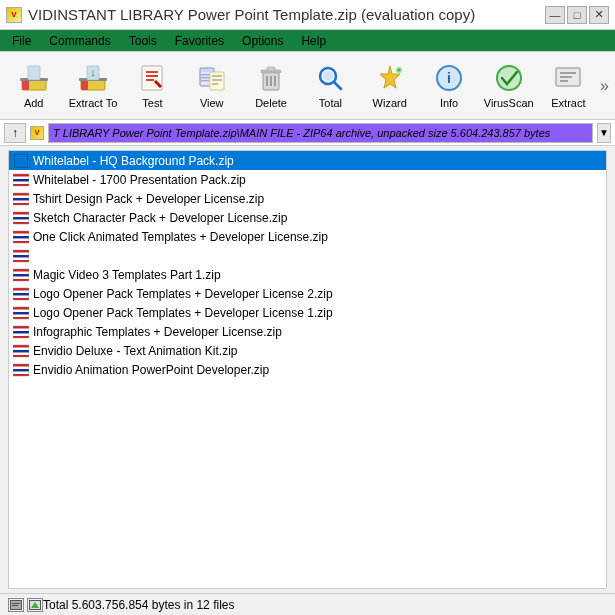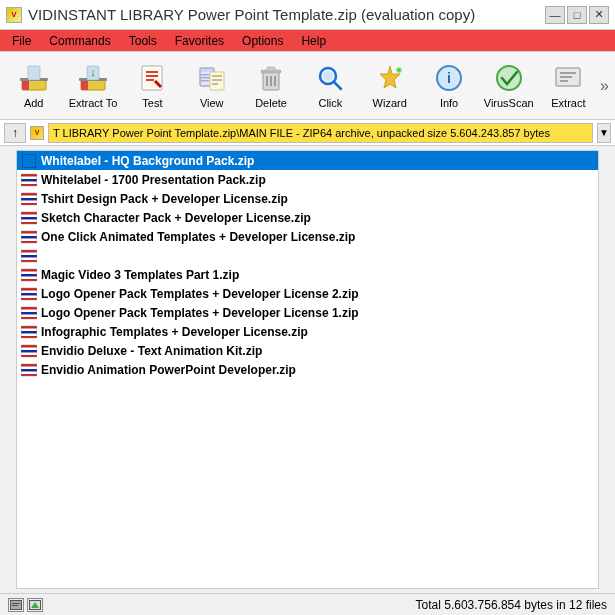--- a/index.html
+++ b/index.html
@@ -55,21 +55,21 @@
       cursor: pointer;
       font-size: 11px;
       display: flex;
       align-items: center;
       justify-content: center;
       color: #333;
     }
 
     
     .menu-bar {
-      background: #ef4444;
+      background: #15803d;
       display: flex;
       align-items: center;
       padding: 2px 4px;
       height: 22px;
       border-bottom: 1px solid #ccc;
       gap: 2px;
     }
     .menu-item {
       padding: 2px 8px;
       font-size: 12px;
@@ -130,29 +130,30 @@
       border: 1px solid #bbb;
       background: #e8e8e8;
       cursor: pointer;
       display: flex;
       align-items: center;
       justify-content: center;
       font-size: 12px;
     }
     .addr-path {
       flex: 1;
-      background: #fde047;
+      background: #8b5cf6;
       border: 1px solid #bbb;
       height: 20px;
       display: flex;
       align-items: center;
       padding: 0 4px;
       font-size: 11px;
       color: #000;
       gap: 4px;
+      font-style: italic;
     }
     .addr-path-icon {
       width: 14px;
       height: 14px;
       background: linear-gradient(135deg, #e8c200, #f5e060);
       border: 1px solid #aaa;
       display: flex;
       align-items: center;
       justify-content: center;
       font-size: 8px;
@@ -207,21 +208,20 @@
     }
 
     
     .status-bar {
       background: #f0f0f0;
       border-top: 1px solid #ccc;
       display: flex;
       align-items: center;
       height: 22px;
       padding: 0 8px;
-      justify-content: space-between;
       position: absolute;
       bottom: 0;
       left: 0;
       right: 0;
     }
     .status-icons {
       display: flex;
       gap: 3px;
       align-items: center;
     }
@@ -239,22 +239,21 @@
     }
 
     
     .svg-icon { display: flex; align-items: center; justify-content: center; }
 
     .main-content {
       display: flex;
       flex-direction: column;
       height: calc(615px - 30px - 22px - 68px - 26px - 22px);
       overflow: hidden;
-      padding: 2px 12px;
-      font-weight: bold;
+      padding: 2px 4px;
     }
   </style>
 </head>
 <body>
 
 <div class="title-bar">
   <div class="title-bar-left">
     <div class="title-bar-icon">
       <span style="font-size:8px; font-weight:bold; color:#cc0000;">V</span>
     </div>
@@ -350,21 +349,21 @@
   </button>
 
   <button class="tool-btn">
     <div class="tool-icon svg-icon">
       <svg width="32" height="32" viewBox="0 0 32 32">
         <circle cx="14" cy="14" r="8" fill="none" stroke="#1a6fd4" stroke-width="2.5"></circle>
         <line x1="20" y1="20" x2="27" y2="27" stroke="#1a6fd4" stroke-width="2.5" stroke-linecap="round"></line>
         <circle cx="14" cy="14" r="5" fill="#b8d8f8" opacity="0.6"></circle>
       </svg>
     </div>
-    <span>Click</span>
+    <span>Total</span>
   </button>
 
   <button class="tool-btn">
     <div class="tool-icon svg-icon">
       <svg width="32" height="32" viewBox="0 0 32 32">
         <polygon points="16,4 18,12 26,12 20,18 22,26 16,22 10,26 12,18 6,12 14,12" fill="#f0c030" stroke="#c8a020" stroke-width="1"></polygon>
         <circle cx="25" cy="8" r="3" fill="#90e890"></circle>
         <circle cx="25" cy="8" r="1.5" fill="#40c040"></circle>
       </svg>
     </div>

